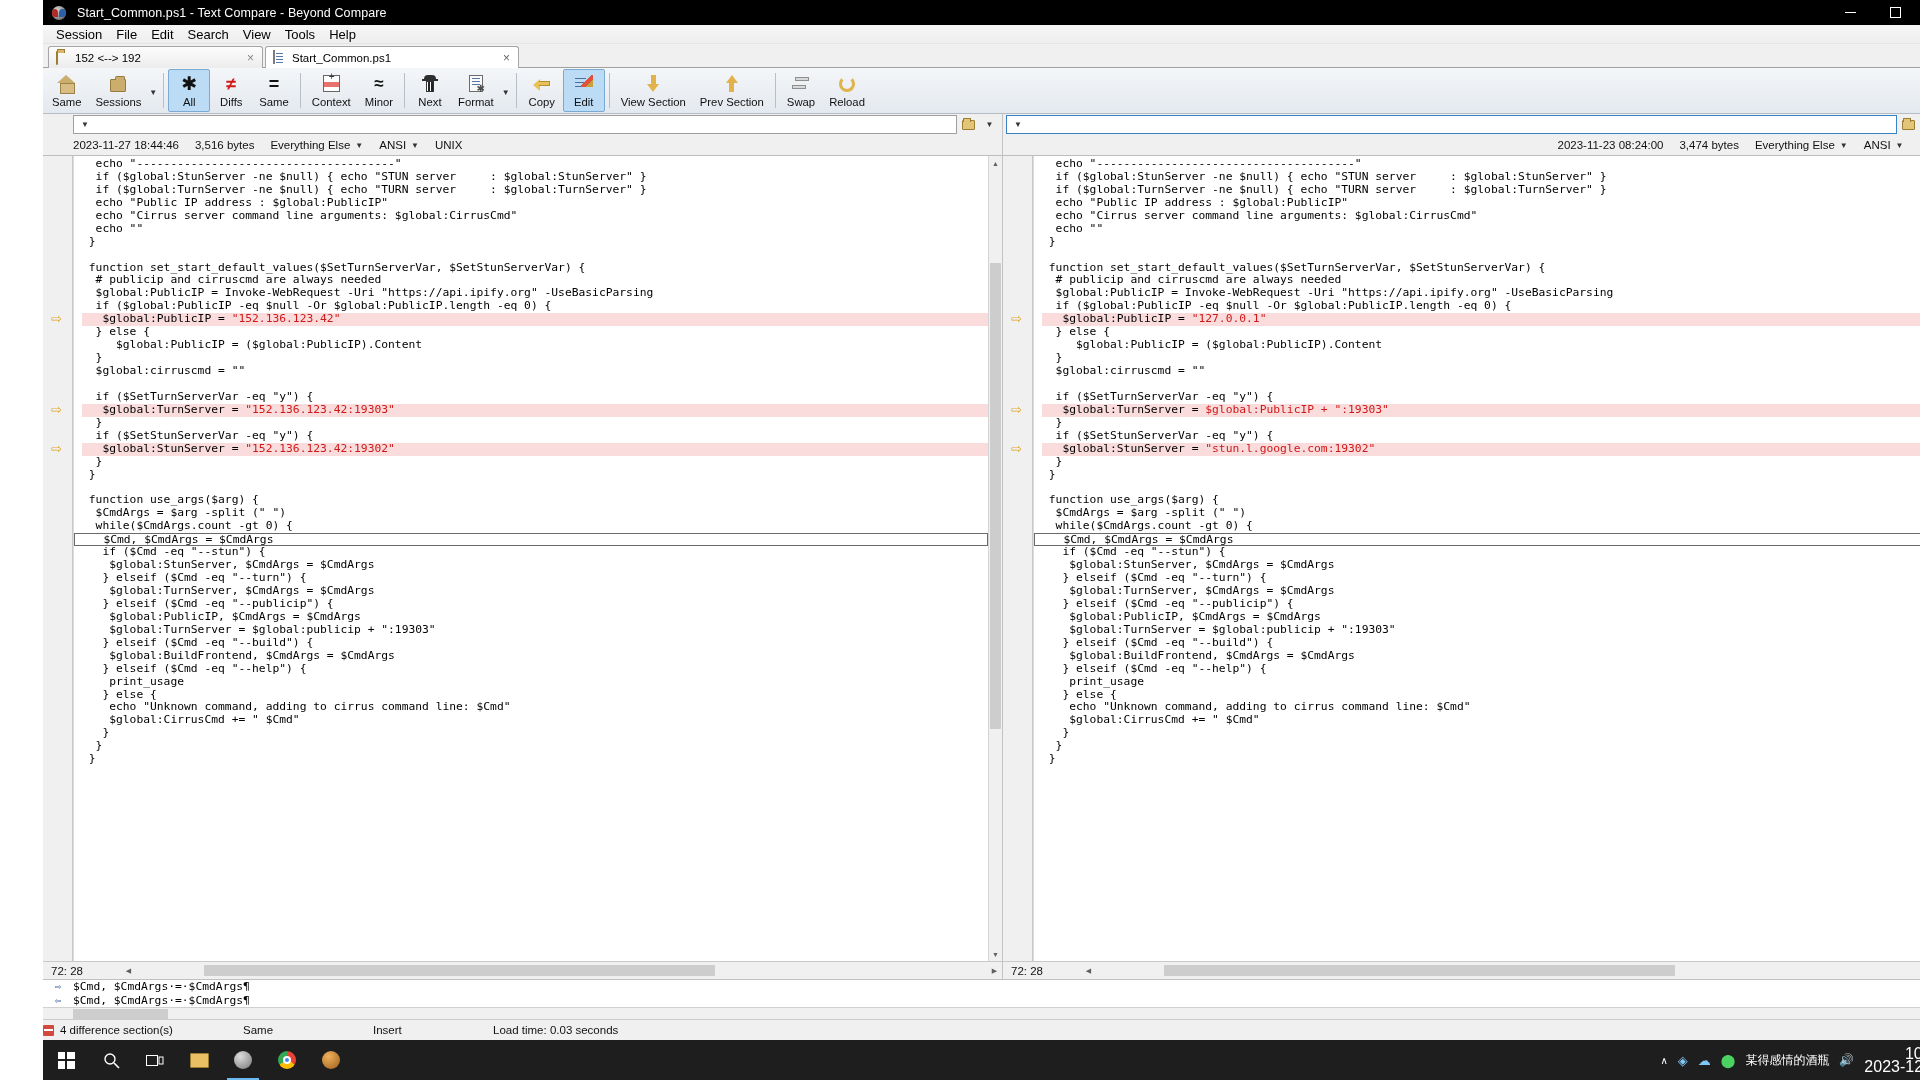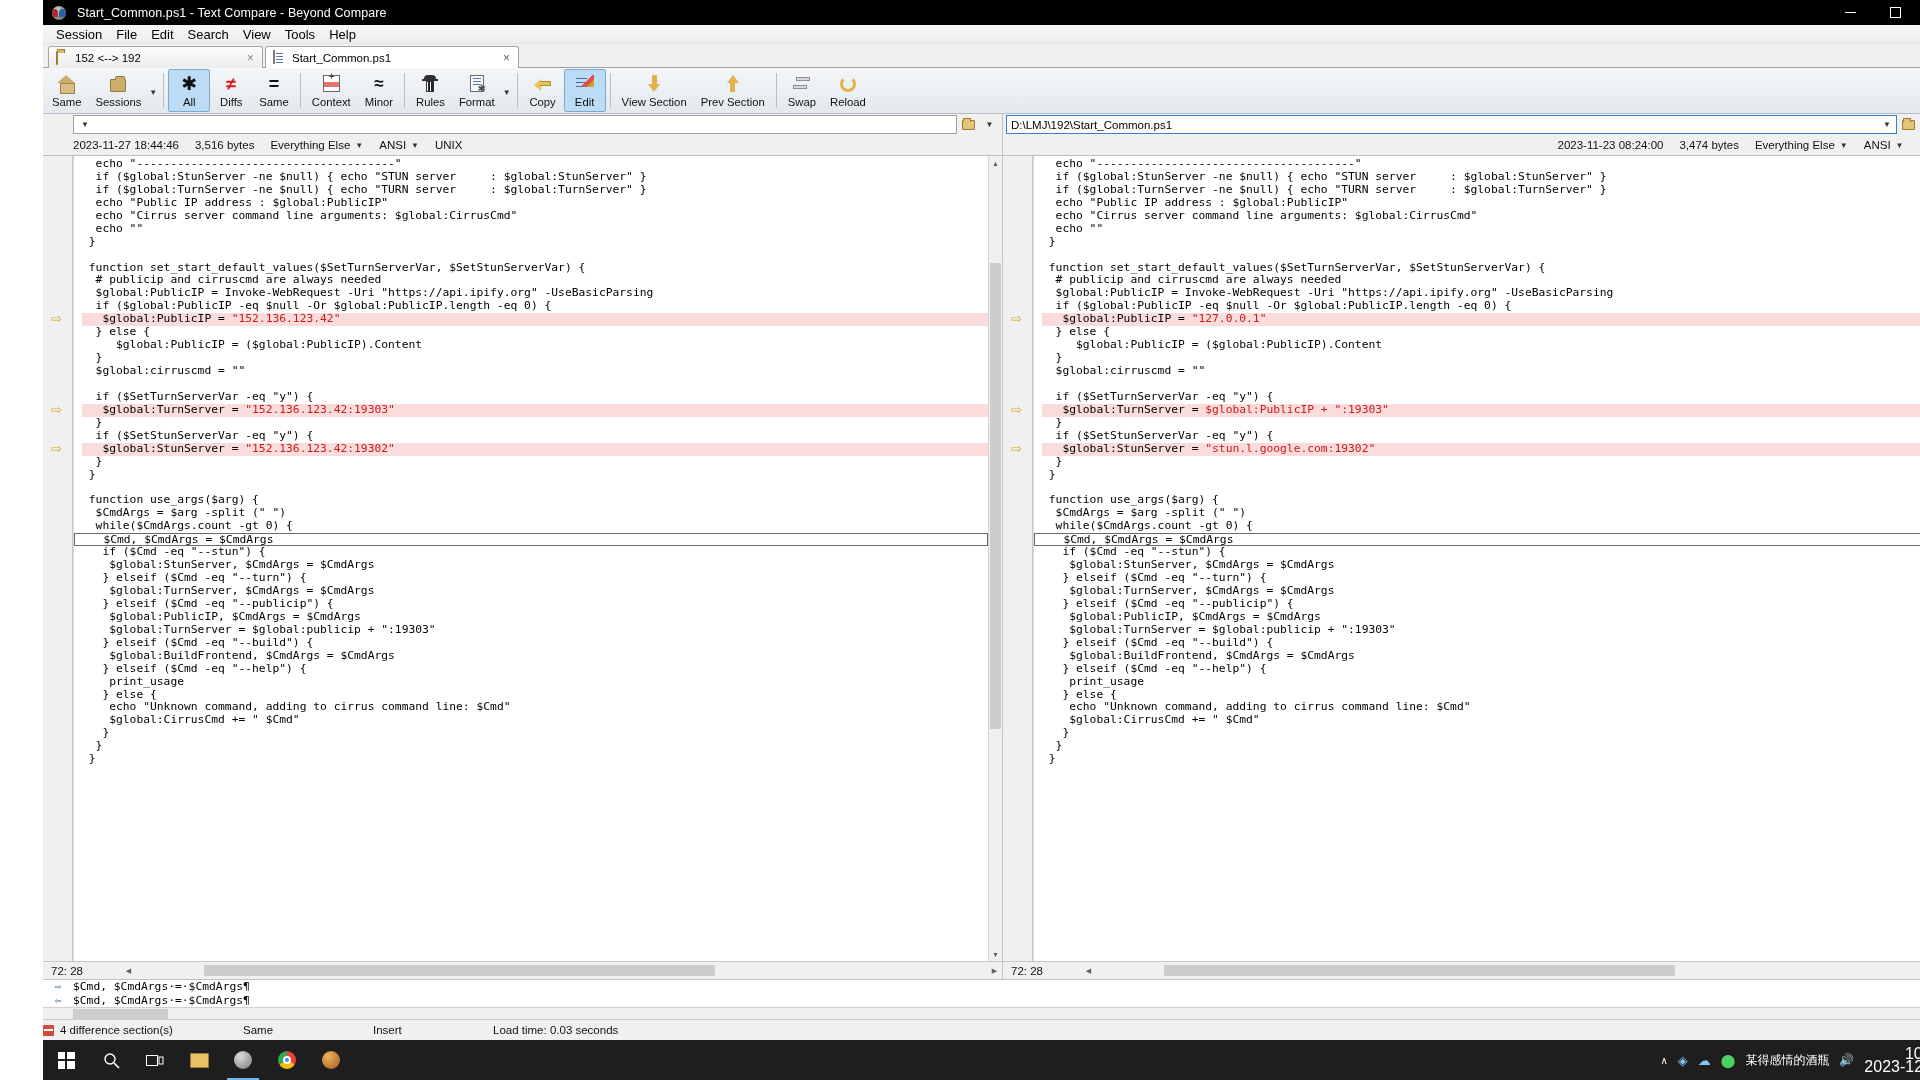--- a/index.html
+++ b/index.html
@@ -514,21 +514,21 @@
     </div>
     <div class="tsep"></div>
     <div class="tbtn">
       <span class="gi">
         <span class="ic-rules">
             <i class="hat"></i>
             <i class="brim"></i>
             <i class="body"></i>
           </span>
       </span>
-      <span class="lbl">Rules</span>
+      <span class="lbl">Next</span>
     </div>
     <div class="tbtn">
       <span class="gi">
           <span class="ic-fmt"></span>
         </span>
       <span class="lbl">Format</span>
     </div>
     <div class="tdrop">▼</div>
     <div class="tsep"></div>
     <div class="tbtn">
@@ -637,21 +637,20 @@
             <div class="hthumb" style="left:8%;width:60%;"></div>
           </div>
           <div class="harr">▶</div>
         </div>
       </div>
     </div>
 
     <div class="pane right">
       <div class="pathrow">
         <div class="path-input" style="border-color:#3b82c4;">
-          <span class="ptext">D:\LMJ\192\Start_Common.ps1</span>
           <span class="pcar">▼</span>
         </div>
         <div class="pbtn">
             <span class="mini-folder"></span>
           </div>
         <div class="pbtn" style="font-size:8px;">▼</div>
         <div class="pbtn" style="font-size:8px;">▼</div>
       </div>
       <div class="metarow" style="padding-left:27px;justify-content:flex-end;">
         <span class="m">2023-11-23 08:24:00</span>

